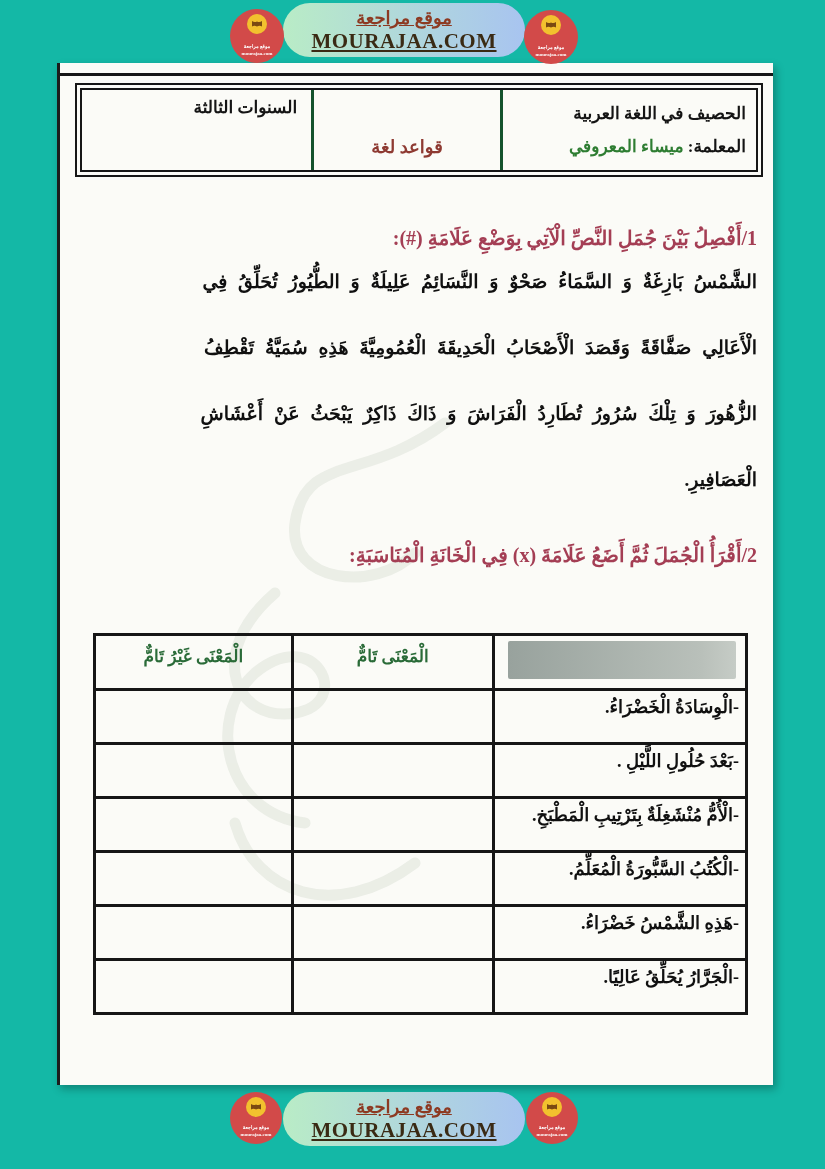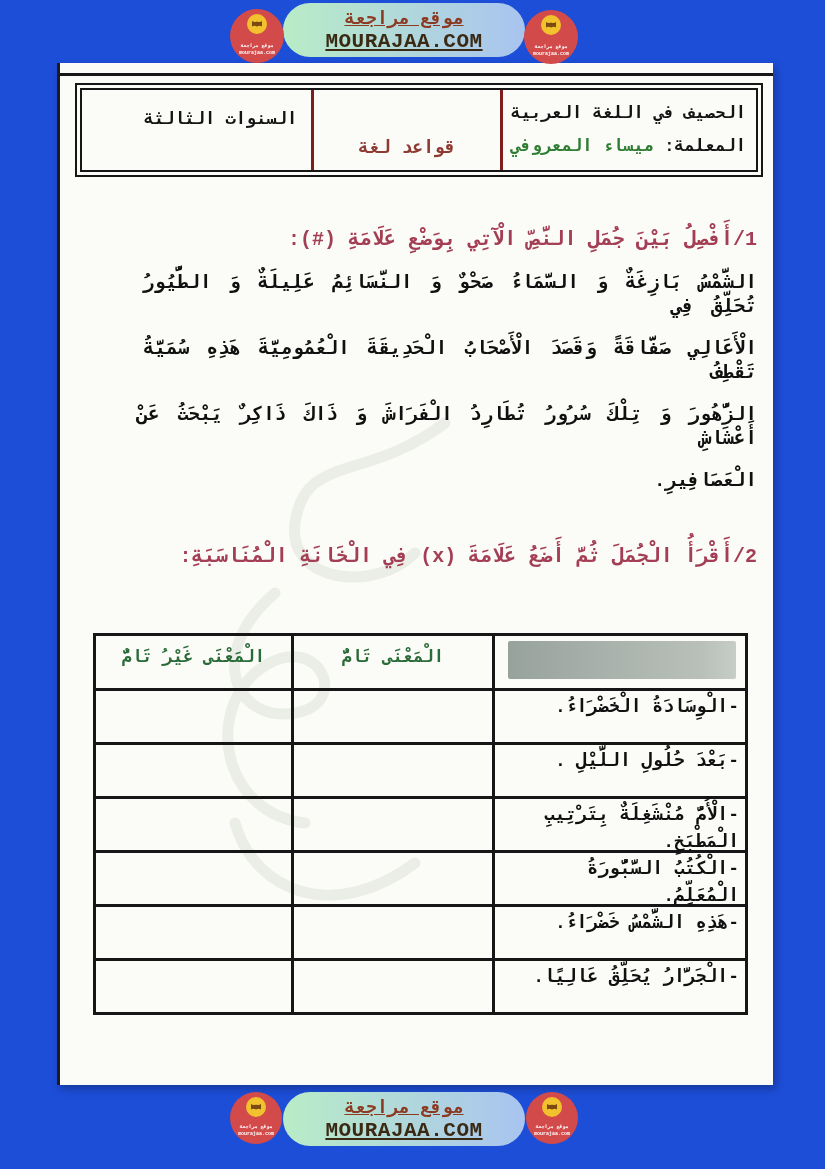--- a/index.html
+++ b/index.html
@@ -1,17 +1,17 @@
 <!DOCTYPE html>
 <html lang="ar"><head>
 <meta charset="utf-8">
 <style>
   html,body{margin:0;padding:0;background:#9fb6c9;}
-  .canvas{position:relative;width:825px;height:1169px;background:#1d4ed8;
-          font-family:Liberation Mono, monospace;overflow:hidden;}
+  .canvas{position:relative;width:825px;height:1169px;background:#14b8a6;
+          font-family:Liberation Serif, serif;overflow:hidden;}
 
   
   .pill{position:absolute;width:242px;height:54px;border-radius:28px;
         background:linear-gradient(90deg,#b9ecc6 0%,#a8c4f0 100%);
         text-align:center;z-index:5;}
   .pill-ar{display:block;margin-top:4px;font-size:18px;font-weight:bold;
            color:#8d3a22;text-decoration:underline;direction:rtl;}
   .pill-dom{display:block;font-size:21px;font-weight:bold;color:#3a2a14;
             text-decoration:underline;letter-spacing:.5px;line-height:1.2;}
   .logo{position:absolute;width:54px;height:54px;border-radius:50%;
@@ -27,27 +27,27 @@
         background:#fbfbf7;border-left:3px solid #1c1c1c;
         box-shadow:3px 4px 8px rgba(0,0,0,.28);}
   .page-topline{position:absolute;top:10px;left:0;width:100%;height:3px;
         background:#161616;}
 
   
   .hdr{position:absolute;left:15px;top:20px;width:688px;height:94px;
        border:2px solid #161616;padding:3px;box-sizing:border-box;direction:rtl;}
   .hdr-in{display:flex;height:100%;border:2px solid #161616;box-sizing:border-box;}
   .hcell{box-sizing:border-box;text-align:right;}
-  .hcell:not(:last-child){border-left:3px solid #7f1d1d;}
+  .hcell:not(:last-child){border-left:3px solid #14532d;}
   .h-subject{width:38%;padding:7px 10px 0 4px;text-align:right;
              font-weight:bold;font-size:17px;line-height:1.95;color:#141414;}
   .h-module{width:28%;display:flex;align-items:flex-end;justify-content:center;
             padding-bottom:12px;font-weight:bold;font-size:18px;color:#8e3a32;}
   .h-grade{width:34%;padding:7px 14px 0 0;text-align:right;
-           font-weight:bold;font-size:17px;color:#141414;margin-top:11px;}
+           font-weight:bold;font-size:17px;color:#141414;}
   .green{color:#2e7d32;}
 
   
   .qtitle{position:absolute;right:16px;direction:rtl;color:#a43e54;
           font-size:20px;font-weight:bold;white-space:nowrap;}
   .q1-lines{position:absolute;top:207px;right:16px;left:38px;direction:rtl;
             text-align:right;color:#101010;}
   .q1-line{height:66px;font-size:19px;font-weight:bold;word-spacing:6px;}
 
   

